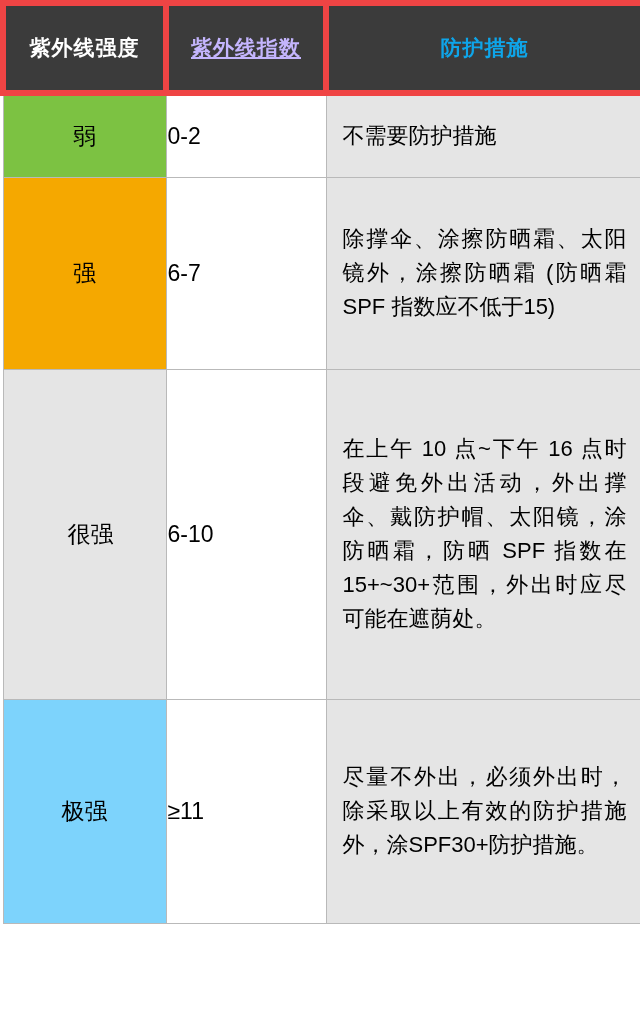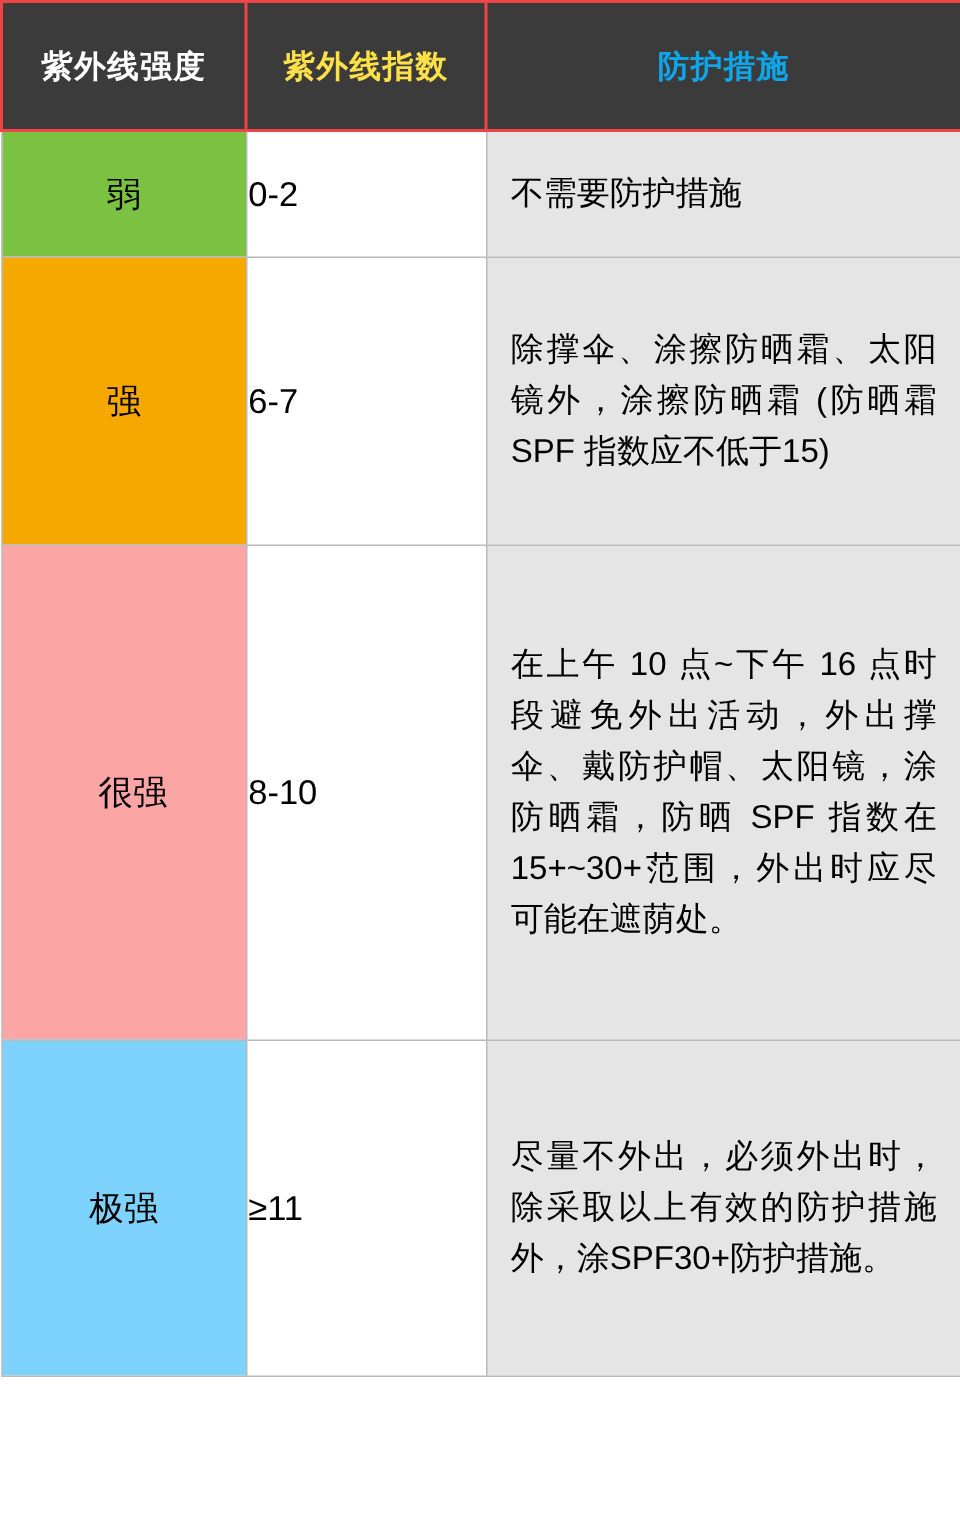--- a/index.html
+++ b/index.html
@@ -23,21 +23,21 @@
   .uv-table col.c3 { width: 317px; }
 
   .uv-table th {
     background: #3b3b3b;
     color: #ffffff;
     font-size: 21px;
     font-weight: bold;
     height: 82px;
     text-align: center;
     vertical-align: middle;
-    border: 2px solid #ef4444;
+    border: 6px solid #ef4444;
     letter-spacing: 1px;
   }
   .uv-table td {
     border: 1px solid #b9b9b9;
     vertical-align: middle;
   }
   .cell-level {
     text-align: center;
     font-size: 23px;
     color: #000;
@@ -67,38 +67,38 @@
 
 <table class="uv-table">
   <colgroup>
     <col class="c1">
       <col class="c2">
       <col class="c3">
   </colgroup>
   <thead>
     <tr>
       <th style="background: rgb(59, 59, 59); color: rgb(255, 255, 255);">紫外线强度</th>
-      <th style="background: rgb(59, 59, 59); color: #fde047;">紫外线指数</th>
+      <th style="background: rgb(59, 59, 59); color: #c4b5fd; text-decoration: underline;">紫外线指数</th>
       <th style="background: rgb(59, 59, 59); color: #0ea5e9;">防护措施</th>
     </tr>
   </thead>
   <tbody>
     <tr class="r-weak">
       <td class="cell-level" style="background: rgb(124, 194, 66);">弱</td>
       <td class="cell-index">0-2</td>
       <td class="cell-advice">不需要防护措施</td>
     </tr>
     <tr class="r-strong">
       <td class="cell-level" style="background: rgb(245, 168, 0);">强</td>
       <td class="cell-index">6-7</td>
       <td class="cell-advice">除撑伞、涂擦防晒霜、太阳镜外，涂擦防晒霜 (防晒霜 SPF 指数应不低于15)</td>
     </tr>
     <tr class="r-vstrong">
-      <td class="cell-level" style="background: #fca5a5; padding-left: 13px;">很强</td>
-      <td class="cell-index">8-10</td>
+      <td class="cell-level" style="background: #e5e5e5; padding-left: 13px;">很强</td>
+      <td class="cell-index">6-10</td>
       <td class="cell-advice">在上午 10 点~下午 16 点时段避免外出活动，外出撑伞、戴防护帽、太阳镜，涂防晒霜，防晒 SPF 指数在 15+~30+范围，外出时应尽可能在遮荫处。</td>
     </tr>
     <tr class="r-extreme">
       <td class="cell-level" style="background: #7dd3fc;">极强</td>
       <td class="cell-index">≥11</td>
       <td class="cell-advice">尽量不外出，必须外出时，除采取以上有效的防护措施外，涂SPF30+防护措施。</td>
     </tr>
   </tbody>
 </table>
 

